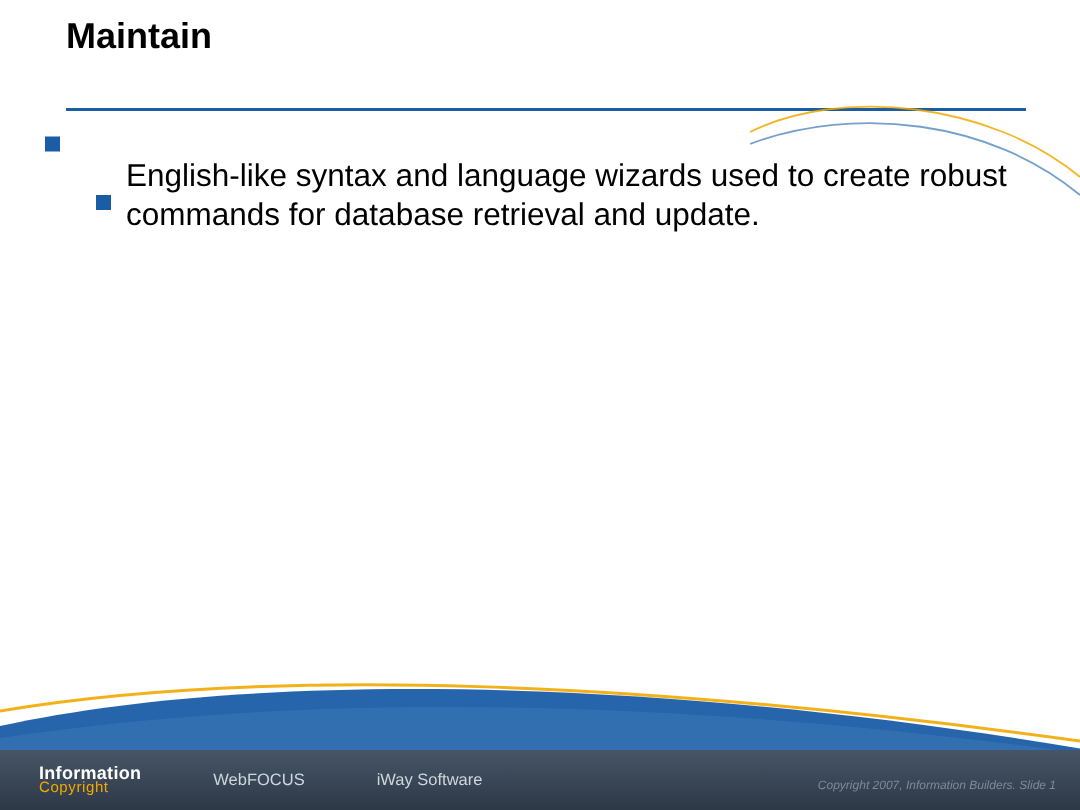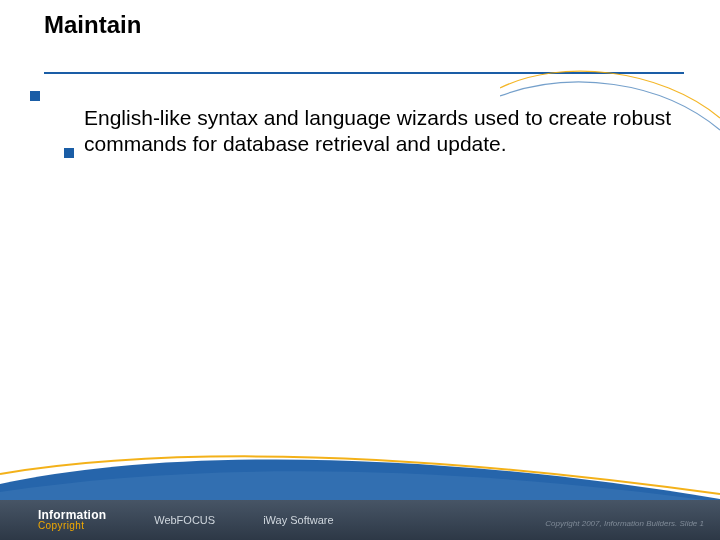--- a/index.html
+++ b/index.html
@@ -8,26 +8,26 @@
   .header { position: absolute; left: 44px; top: 12px; right: 20px; font-weight: bold; }
   .title-line1 { font-size: 24px; color: #000; line-height: 1.1; }
   .title-line2 { font-size: 24px; color: #000; line-height: 1.1; }
   .header-rule { position: absolute; left: 44px; top: 72px; width: 640px; height: 2px; background: #1a5da6; }
   .swoosh-top { position: absolute; top: 58px; right: 0; width: 220px; height: 90px; pointer-events: none; }
   .content { position: absolute; left: 30px; top: 84px; right: 30px; }
   .lvl1 { display: flex; align-items: flex-start; margin-bottom: 4px; }
   .lvl1 .bullet { width: 10px; height: 10px; background: #1a5da6; margin-top: 7px; margin-right: 6px; flex: 0 0 auto; }
   .lvl1 .txt { font-size: 21px; color: #000; line-height: 1.25; }
   .lvl2-wrap { margin-left: 34px; }
-  .lvl2 { display: flex; align-items: flex-end; margin-bottom: 2px; }
+  .lvl2 { display: flex; align-items: center; margin-bottom: 2px; }
   .lvl2 .bullet { width: 10px; height: 10px; background: #1a5da6; margin-top: 7px; margin-right: 10px; flex: 0 0 auto; }
   .lvl2 .txt { font-size: 21px; color: #000; line-height: 1.25; }
   .footer-band { position: absolute; left: 0; right: 0; bottom: 0; height: 72px; }
   .footer-swoosh { position: absolute; left: 0; bottom: 36px; width: 720px; height: 60px; pointer-events: none; }
-  .footer-bar { position: absolute; left: 0; right: 0; bottom: 0; height: 40px; background: linear-gradient(180deg, #475566 0%, #2d3846 100%); display: flex; align-items: center; padding-left: 38px; gap: 48px; }
+  .footer-bar { position: absolute; left: 0; right: 0; bottom: 0; height: 40px; background: linear-gradient(180deg, #475566 0%, #2d3846 100%); display: flex; align-items: center; padding-left: 26px; gap: 48px; }
   .brand-ib { color: #fff; font-size: 12px; line-height: 1; }
   .brand-ib .top { font-weight: 700; letter-spacing: 0.2px; }
   .brand-ib .bot { font-size: 10px; color: #f2a900; letter-spacing: 0.4px; }
   .brand-wf { color: #cfd6dd; font-size: 11px; }
   .brand-iway { color: #cfd6dd; font-size: 11px; }
   .copyright { position: absolute; right: 16px; bottom: 12px; color: #7f8a97; font-size: 8px; font-style: italic; }
 </style>
 </head>
 <body>
 

